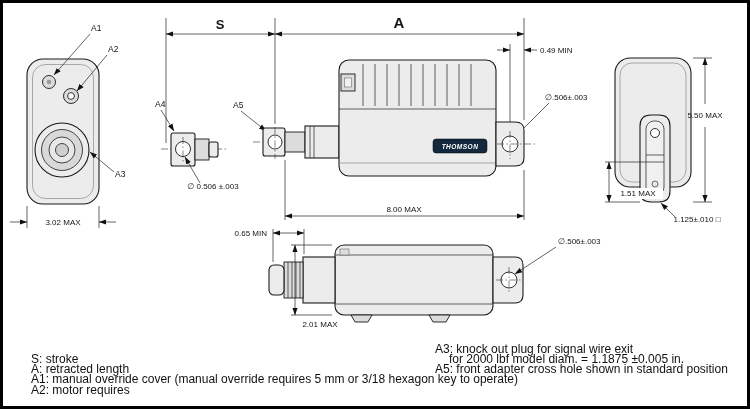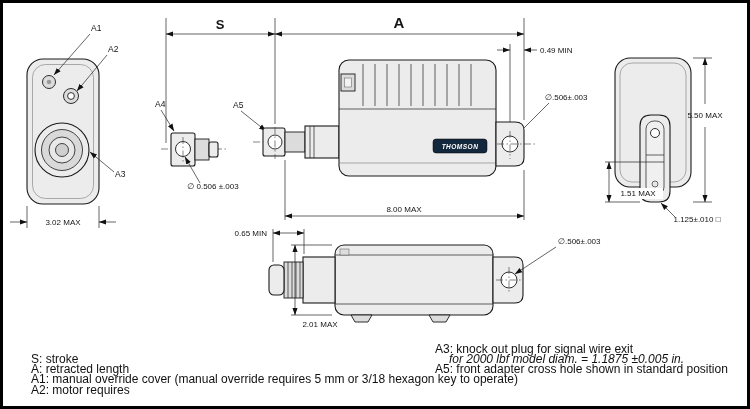--- a/index.html
+++ b/index.html
@@ -19,21 +19,21 @@
   .cl{stroke:#333;stroke-width:0.6;stroke-dasharray:7 2.5 1.5 2.5;fill:none;}
   .dimtext{font-size:8px;}
   .callout{font-size:8.5px;}
   .bigS{font-size:13px;font-weight:bold;}
   .bigA{font-size:15px;font-weight:bold;}
   .brandtext{font-size:6.5px;font-weight:bold;font-style:italic;fill:#fff;letter-spacing:.5px;}
   .halo{fill:#fff;stroke:none;}
   .legend{position:absolute;font-size:12px;line-height:10.2px;color:#111;white-space:nowrap;}
   .legend.leftcol{left:28px;top:351px;}
   .legend.rightcol{left:432px;top:341px;}
-  .legend .indent{padding-left:14px;font-style:italic;}
+  .legend .indent{padding-left:14px;}
 </style>
 </head>
 <body>
 
 <div class="stage">
 <svg width="750" height="346" viewBox="0 0 750 346">
   <defs>
     <marker id="arr" viewBox="0 0 10 10" refX="9.3" refY="5" markerWidth="11" markerHeight="11" orient="auto-start-reverse">
       <path d="M0,1.6 L9.5,5 L0,8.4 Z" fill="#111"></path>
     </marker>

